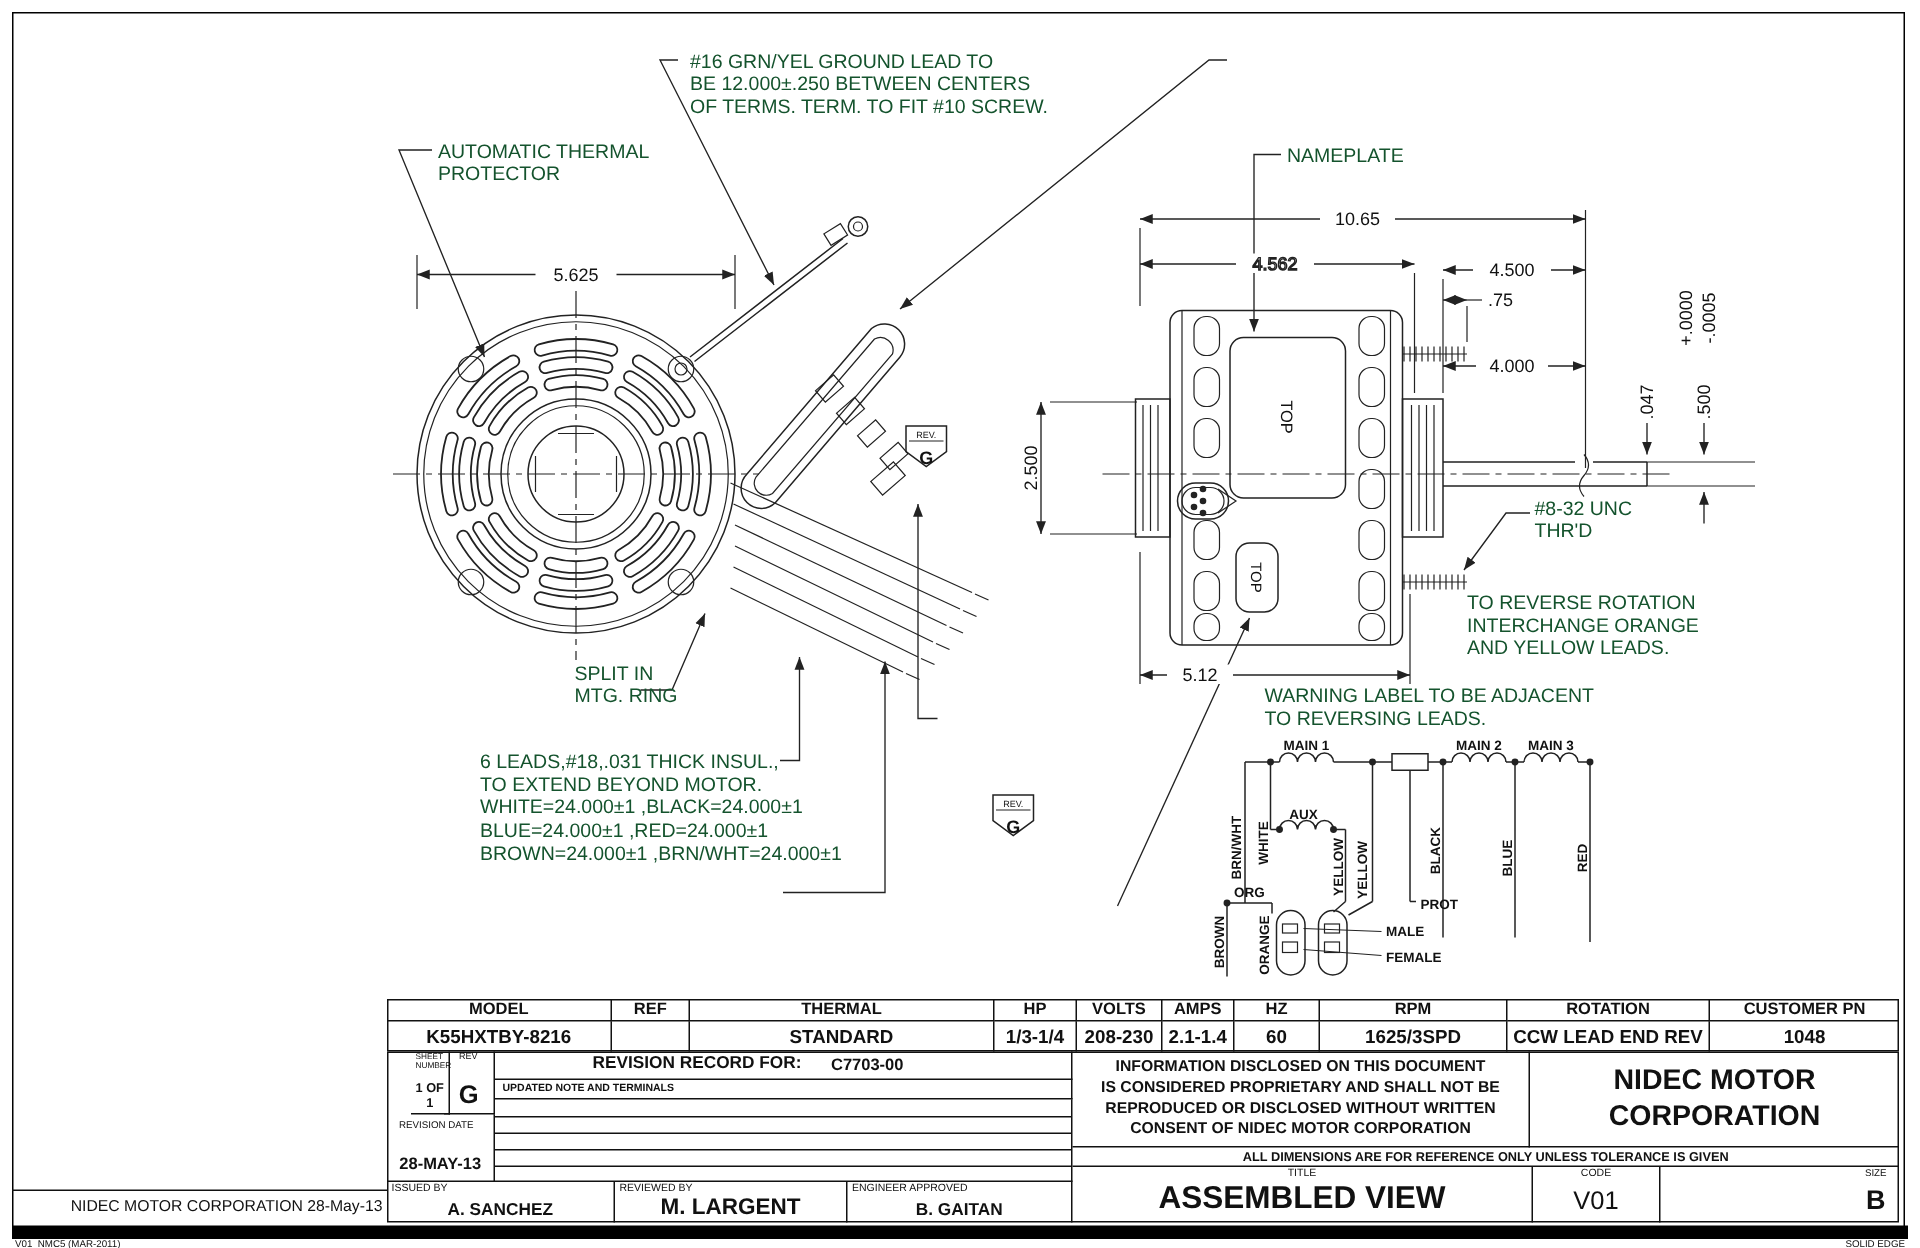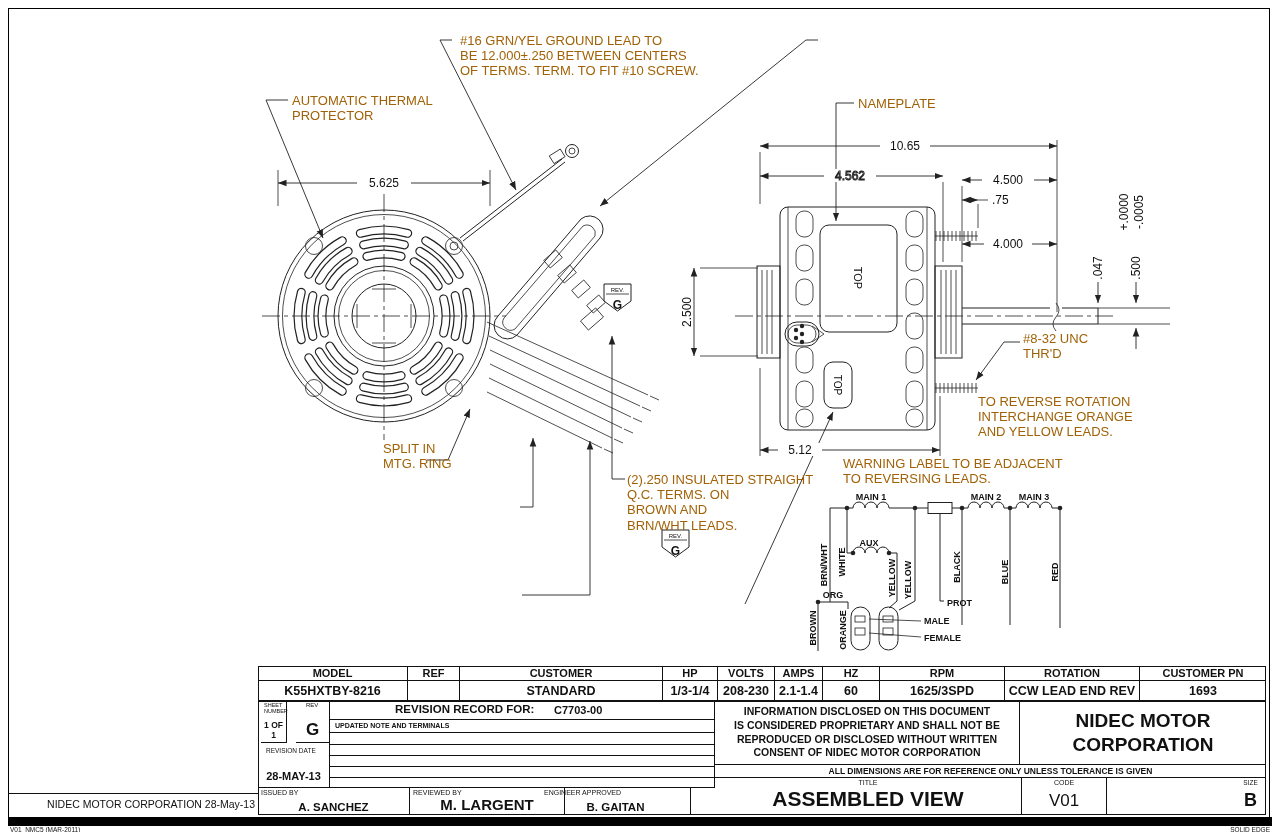--- a/index.html
+++ b/index.html
@@ -2,21 +2,21 @@
 <html><head>
 <meta charset="utf-8">
 <style>
   html,body{margin:0;padding:0;background:#e8e8e8;}
   .sheet{position:relative;width:1280px;height:832px;background:#fff;overflow:hidden;
          font-family:"Liberation Sans",sans-serif;color:#111;}
   .border-frame{position:absolute;left:8px;top:8px;width:1262px;height:816px;
                 border:1.6px solid #000;box-sizing:border-box;}
   svg{position:absolute;left:0;top:0;}
   svg text{font-family:"Liberation Sans",sans-serif;fill:#111;}
-  .ann{position:absolute;font-size:13px;line-height:1.17;white-space:pre-line;color:#a16207;}
+  .ann{position:absolute;font-size:13px;line-height:1.17;white-space:pre-line;color:#14532d;}
   .dimtxt{font-size:12px;}
   .schlbl{font-size:9px;font-weight:bold;}
   .sd{stroke:#222;stroke-width:9;stroke-linecap:round;fill:none;}
   .sw{stroke:#fff;stroke-width:6.6;stroke-linecap:round;fill:none;}
   .ln{stroke:#222;stroke-width:1;fill:none;}
   .thin{stroke:#222;stroke-width:0.8;fill:none;}
   .cl{stroke:#222;stroke-width:0.8;fill:none;stroke-dasharray:18 4 4 4;}
   .dim{stroke:#222;stroke-width:0.9;fill:none;marker-start:url(#arw);marker-end:url(#arw);}
   .ldr{stroke:#222;stroke-width:0.9;fill:none;marker-end:url(#arw);}
   .wbg{fill:#fff;stroke:none;}
@@ -265,59 +265,60 @@
   </svg>
 
   <div class="ann" style="left:292px;top:93px">AUTOMATIC THERMAL
 PROTECTOR</div>
   <div class="ann" style="left:460px;top:33px">#16 GRN/YEL GROUND LEAD TO
 BE 12.000±.250 BETWEEN CENTERS
 OF TERMS. TERM. TO FIT #10 SCREW.</div>
   <div class="ann" style="left:858px;top:96px">NAMEPLATE</div>
   <div class="ann" style="left:383px;top:441px">SPLIT IN
 MTG. RING</div>
-  <div class="ann" style="left:627px;top:472px">(2).250 INSULATED  STRAIGHT
-Q.C. TERMS. ON
-BROWN AND
-BRN/WHT LEADS.</div>
+  <div class="ann" style="left:320px;top:500px">6 LEADS,#18,.031 THICK INSUL.,
+TO EXTEND BEYOND MOTOR.
+WHITE=24.000±1 ,BLACK=24.000±1
+BLUE=24.000±1  ,RED=24.000±1
+BROWN=24.000±1  ,BRN/WHT=24.000±1</div>
   <div class="ann" style="left:1023px;top:331px">#8-32 UNC
 THR'D</div>
   <div class="ann" style="left:978px;top:394px">TO REVERSE ROTATION
 INTERCHANGE ORANGE
 AND YELLOW LEADS.</div>
   <div class="ann" style="left:843px;top:456px">WARNING LABEL TO BE ADJACENT
 TO REVERSING LEADS.</div>
 
   <div class="cell" style="left:258px;top:666px;width:1008px;height:35px;border:1.8px solid #111"></div>
 
   <div class="cell th bR bB" style="left:258px;top:666px;width:150px;height:15px;line-height:14px">MODEL</div>
   <div class="cell th bR bB" style="left:408px;top:666px;width:52px;height:15px;line-height:14px">REF</div>
-  <div class="cell th bR bB" style="left:460px;top:666px;width:203px;height:15px;line-height:14px">CUSTOMER</div>
+  <div class="cell th bR bB" style="left:460px;top:666px;width:203px;height:15px;line-height:14px">THERMAL</div>
   <div class="cell th bR bB" style="left:663px;top:666px;width:55px;height:15px;line-height:14px">HP</div>
   <div class="cell th bR bB" style="left:718px;top:666px;width:57px;height:15px;line-height:14px">VOLTS</div>
   <div class="cell th bR bB" style="left:775px;top:666px;width:48px;height:15px;line-height:14px">AMPS</div>
   <div class="cell th bR bB" style="left:823px;top:666px;width:57px;height:15px;line-height:14px">HZ</div>
   <div class="cell th bR bB" style="left:880px;top:666px;width:125px;height:15px;line-height:14px">RPM</div>
   <div class="cell th bR bB" style="left:1005px;top:666px;width:135px;height:15px;line-height:14px">ROTATION</div>
   <div class="cell th bB" style="left:1140px;top:666px;width:126px;height:15px;line-height:14px">CUSTOMER PN</div>
 
   <div class="cell tv bR" style="left:258px;top:681px;width:150px;height:20px;line-height:20px">K55HXTBY-8216</div>
   <div class="cell tv bR" style="left:408px;top:681px;width:52px;height:20px;line-height:20px"></div>
   <div class="cell tv bR" style="left:460px;top:681px;width:203px;height:20px;line-height:20px">STANDARD</div>
   <div class="cell tv bR" style="left:663px;top:681px;width:55px;height:20px;line-height:20px">1/3-1/4</div>
   <div class="cell tv bR" style="left:718px;top:681px;width:57px;height:20px;line-height:20px">208-230</div>
   <div class="cell tv bR" style="left:775px;top:681px;width:48px;height:20px;line-height:20px">2.1-1.4</div>
   <div class="cell tv bR" style="left:823px;top:681px;width:57px;height:20px;line-height:20px">60</div>
   <div class="cell tv bR" style="left:880px;top:681px;width:125px;height:20px;line-height:20px">1625/3SPD</div>
   <div class="cell tv bR" style="left:1005px;top:681px;width:135px;height:20px;line-height:20px">CCW LEAD END REV</div>
-  <div class="cell tv" style="left:1140px;top:681px;width:126px;height:20px;line-height:20px">1693</div>
+  <div class="cell tv" style="left:1140px;top:681px;width:126px;height:20px;line-height:20px">1048</div>
 
   <div class="cell" style="left:258px;top:701px;width:1008px;height:114px;border:1.8px solid #111"></div>
 
-  <div class="cell bR bB" style="left:261px;top:701px;width:26px;height:42px">
+  <div class="cell bR bB" style="left:274px;top:701px;width:26px;height:42px">
     <div class="lab" style="font-size:5.5px">SHEET
 NUMBER</div>
     <div class="val" style="font-size:8.5px">1 OF 1</div>
   </div>
   <div class="cell bR bB" style="left:296px;top:701px;width:34px;height:42px">
     <div class="lab" style="font-size:6px;left:10px">REV</div>
     <div class="val" style="font-size:17px">G</div>
   </div>
 
   <div class="cell bR bB" style="left:330px;top:701px;width:385px;height:19px">
@@ -338,21 +339,21 @@
   </div>
 
   <div class="cell bR" style="left:258px;top:788px;width:152px;height:27px">
     <div class="lab">ISSUED BY</div>
     <div class="val" style="font-size:11.5px">A. SANCHEZ</div>
   </div>
   <div class="cell bR" style="left:410px;top:788px;width:155px;height:27px">
     <div class="lab">REVIEWED BY</div>
     <div class="val" style="font-size:15px">M. LARGENT</div>
   </div>
-  <div class="cell bR" style="left:541px;top:788px;width:150px;height:27px">
+  <div class="cell bR" style="left:565px;top:788px;width:150px;height:27px">
     <div class="lab">ENGINEER APPROVED</div>
     <div class="val" style="font-size:11.5px">B. GAITAN</div>
   </div>
 
   <div class="cell bB" style="left:1020px;top:701px;width:246px;height:64px;display:flex;align-items:center;justify-content:center;text-align:center;font-size:19px;font-weight:bold;white-space:pre-line;line-height:1.25">NIDEC MOTOR
 CORPORATION</div>
   <div class="cell bR bB" style="left:715px;top:701px;width:305px;height:64px;display:flex;align-items:center;justify-content:center;text-align:center;font-size:10.5px;font-weight:bold;white-space:pre-line;line-height:1.3">INFORMATION DISCLOSED ON THIS DOCUMENT
 IS CONSIDERED PROPRIETARY AND SHALL NOT BE
 REPRODUCED OR DISCLOSED WITHOUT WRITTEN
 CONSENT OF NIDEC MOTOR CORPORATION</div>

